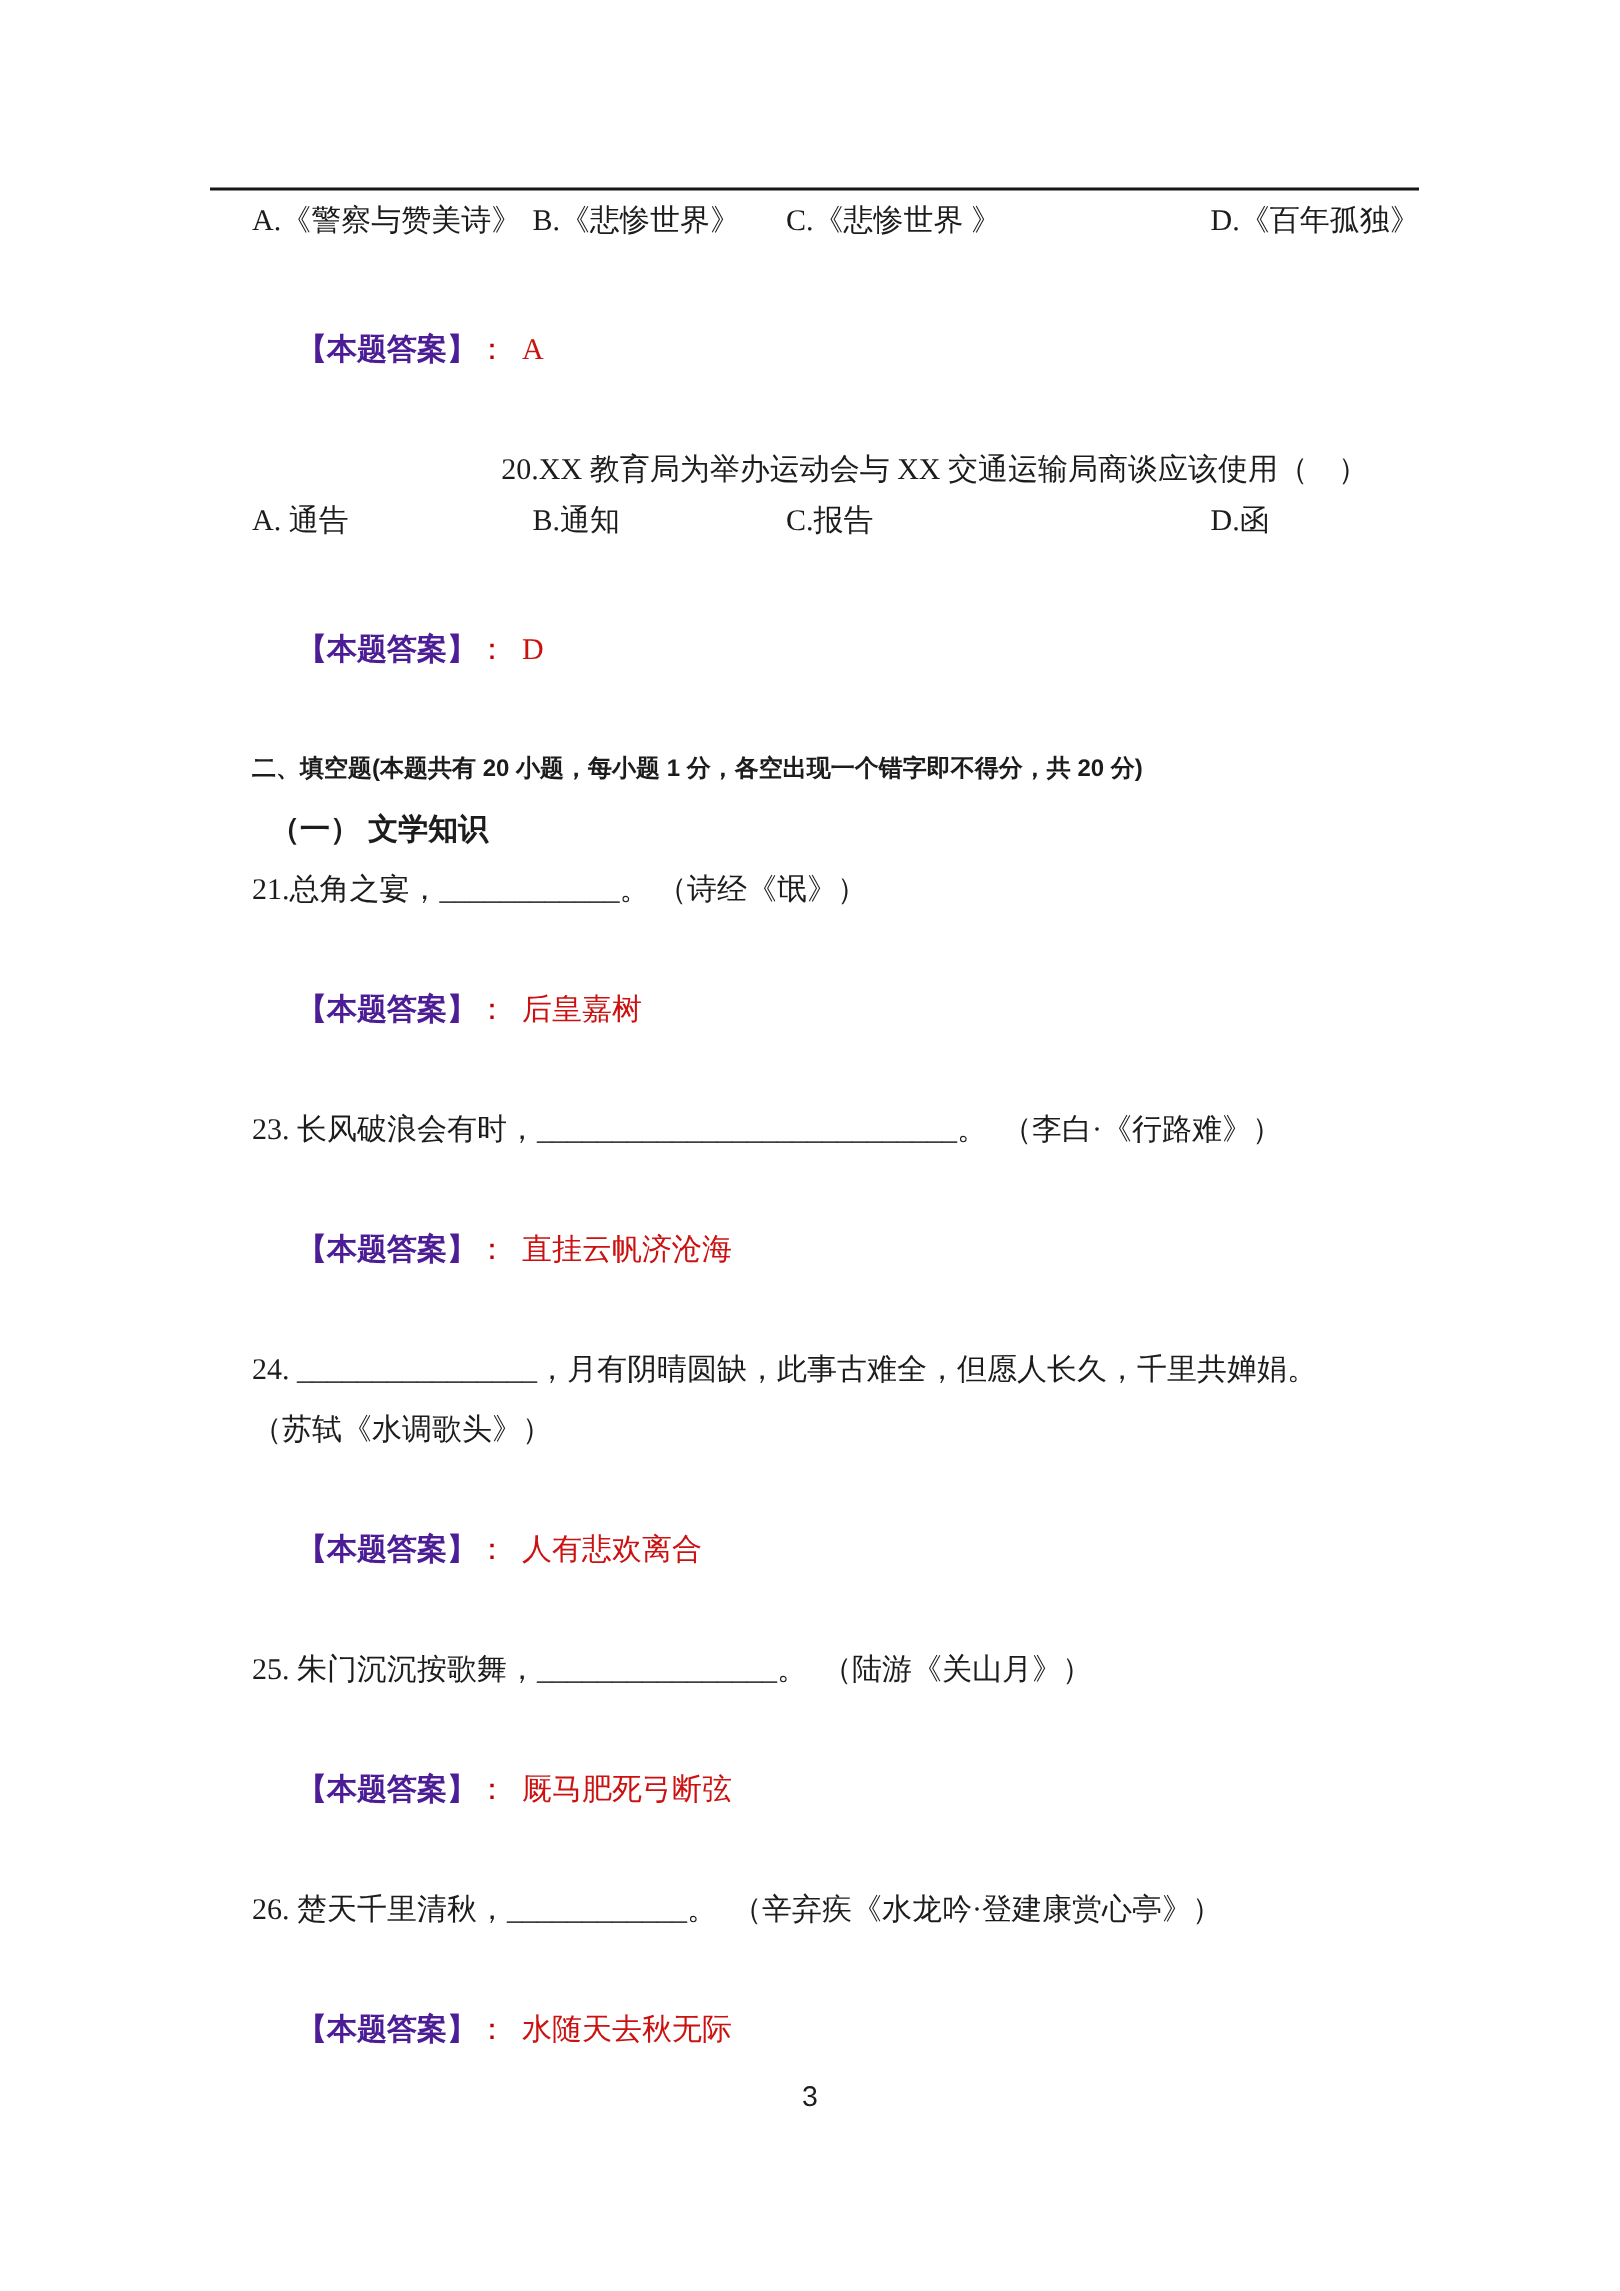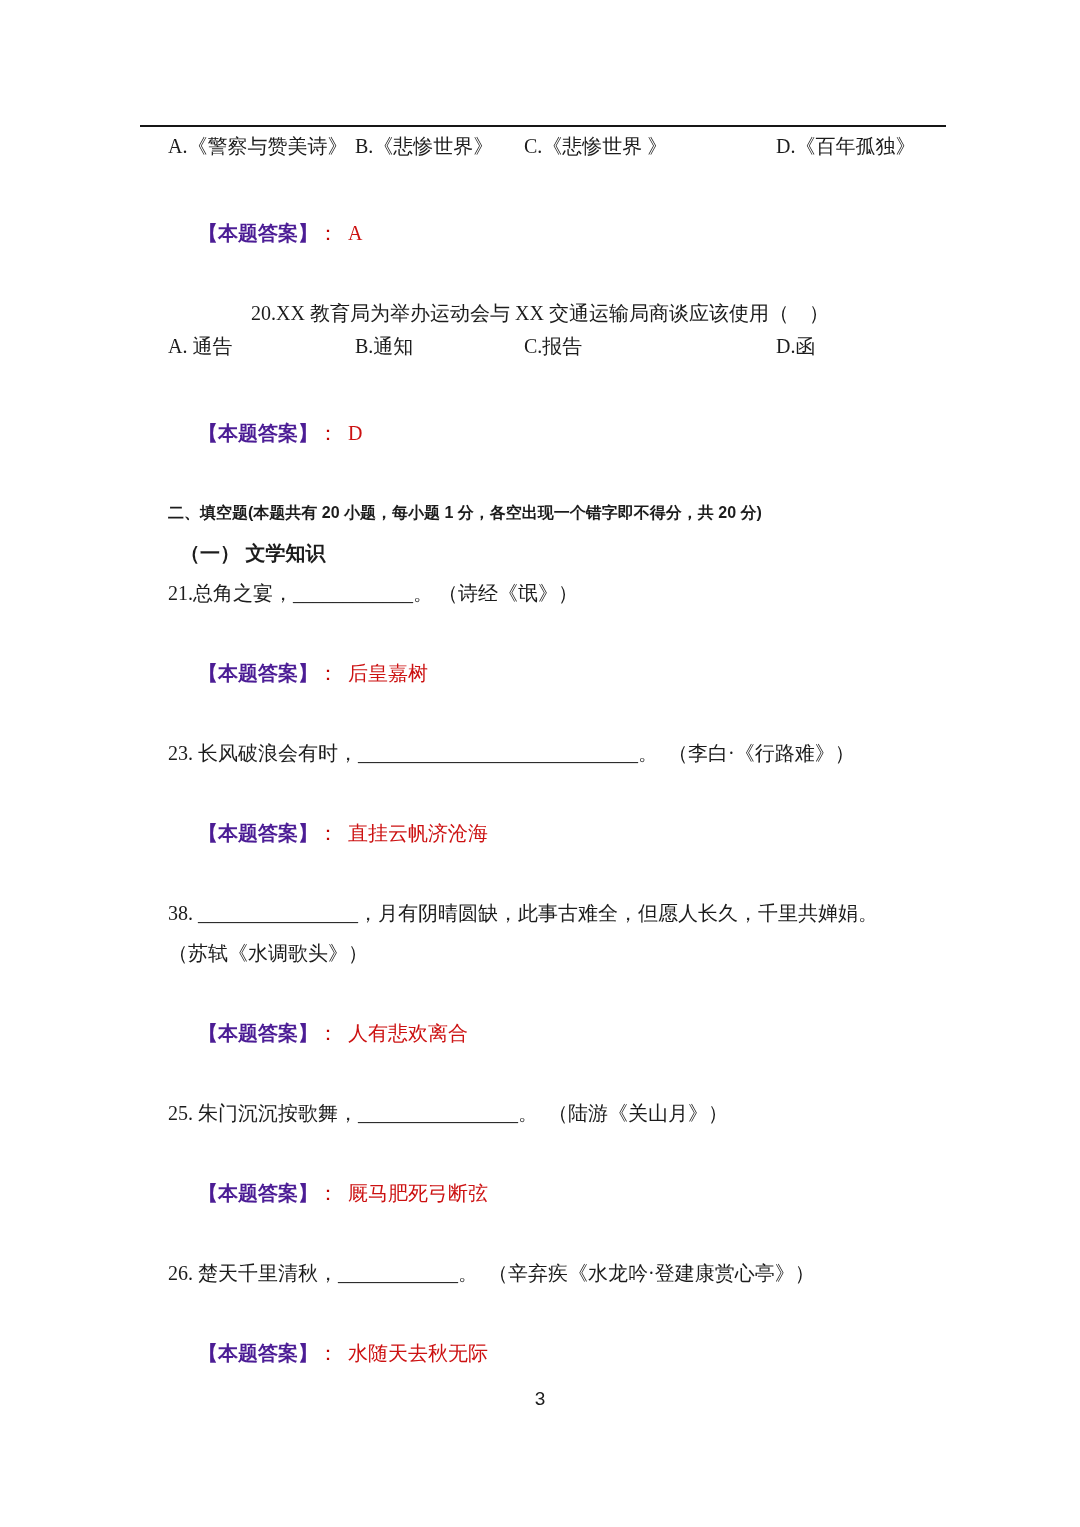--- a/index.html
+++ b/index.html
@@ -37,24 +37,24 @@
   }
   .options-row { position: relative; height: 40px; }
   .options-row .opt {
     position: absolute;
     top: 0;
     white-space: pre;
   }
   .opt.c0 { left: 0; }
   .opt.c1 { left: 187px; }
   .opt.c2 { left: 356px; }
-  .opt.c3 { left: 608px; text-align: center; }
+  .opt.c3 { left: 639px; text-align: center; }
   .q-with-bracket {
     display: flex;
-    justify-content: center;
+    justify-content: flex-end;
   }
   .answer-line { color: #c00000; }
   .ans-label { font-weight: bold; color: #4c1d95; }
   .ans-sep { color: #c00000; }
   .ans-value { color: #cc1111; }
   .section-heading {
     font-family: "Liberation Sans", "DejaVu Sans", sans-serif;
     font-weight: bold;
     font-size: 16px;
   }
@@ -117,21 +117,21 @@
 
     <div class="line answer-line">
       <span class="ans-label">【本题答案】</span><span class="ans-sep">：  </span><span class="ans-value">后皇嘉树</span>
     </div>
 
     <div class="line">23. 长风破浪会有时，____________________________。  （李白·《行路难》）</div>
     <div class="line answer-line">
       <span class="ans-label">【本题答案】</span><span class="ans-sep">：  </span><span class="ans-value">直挂云帆济沧海</span>
     </div>
 
-    <div class="line">38. ________________，月有阴晴圆缺，此事古难全，但愿人长久，千里共婵娟。 （苏轼《水调歌头》）</div>
+    <div class="line">24. ________________，月有阴晴圆缺，此事古难全，但愿人长久，千里共婵娟。 （苏轼《水调歌头》）</div>
     <div class="line answer-line">
       <span class="ans-label">【本题答案】</span><span class="ans-sep">：  </span><span class="ans-value">人有悲欢离合</span>
     </div>
 
     <div class="line">25. 朱门沉沉按歌舞，________________。  （陆游《关山月》）</div>
     <div class="line answer-line">
       <span class="ans-label">【本题答案】</span><span class="ans-sep">：  </span><span class="ans-value">厩马肥死弓断弦</span>
     </div>
 
     <div class="line">26. 楚天千里清秋，____________。  （辛弃疾《水龙吟·登建康赏心亭》）</div>

